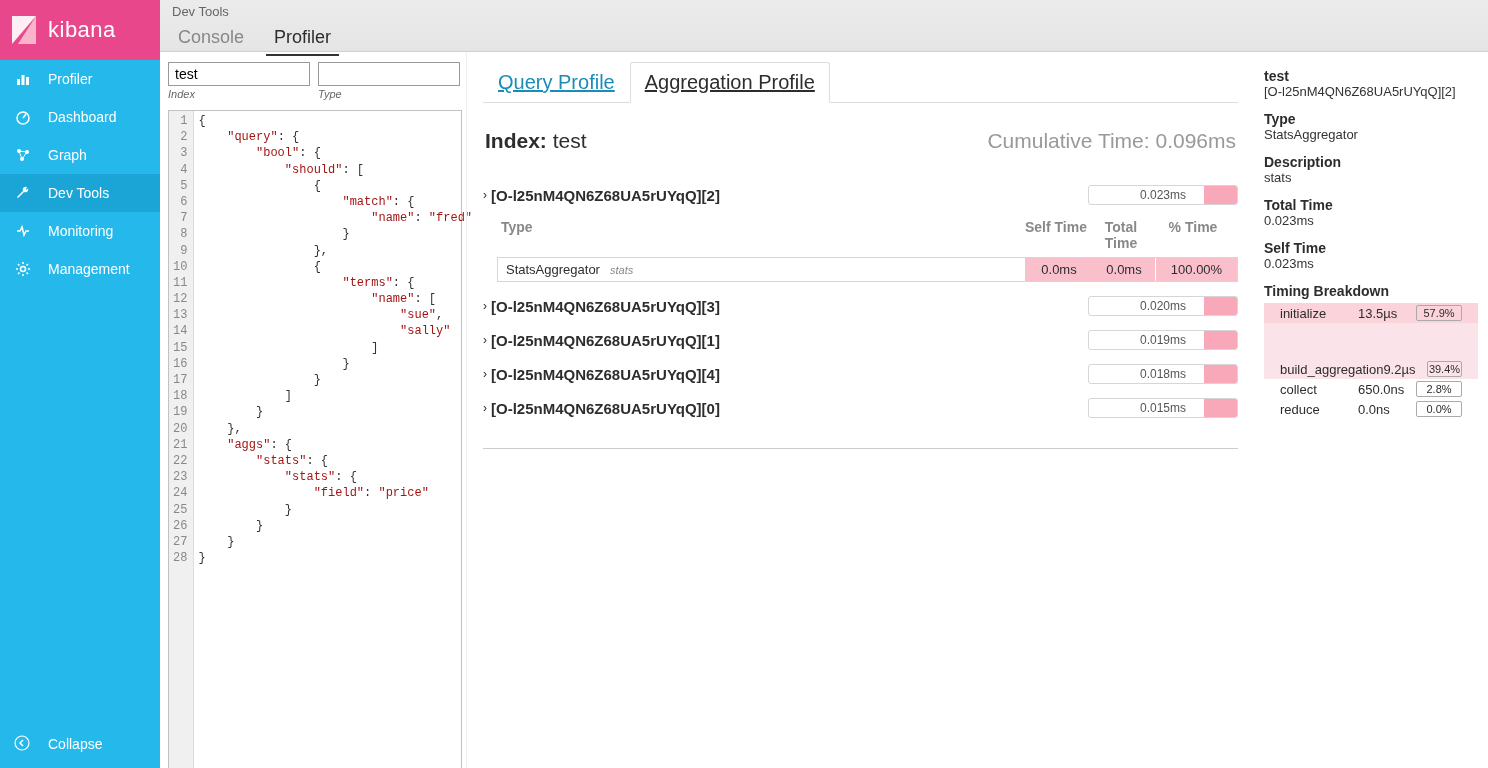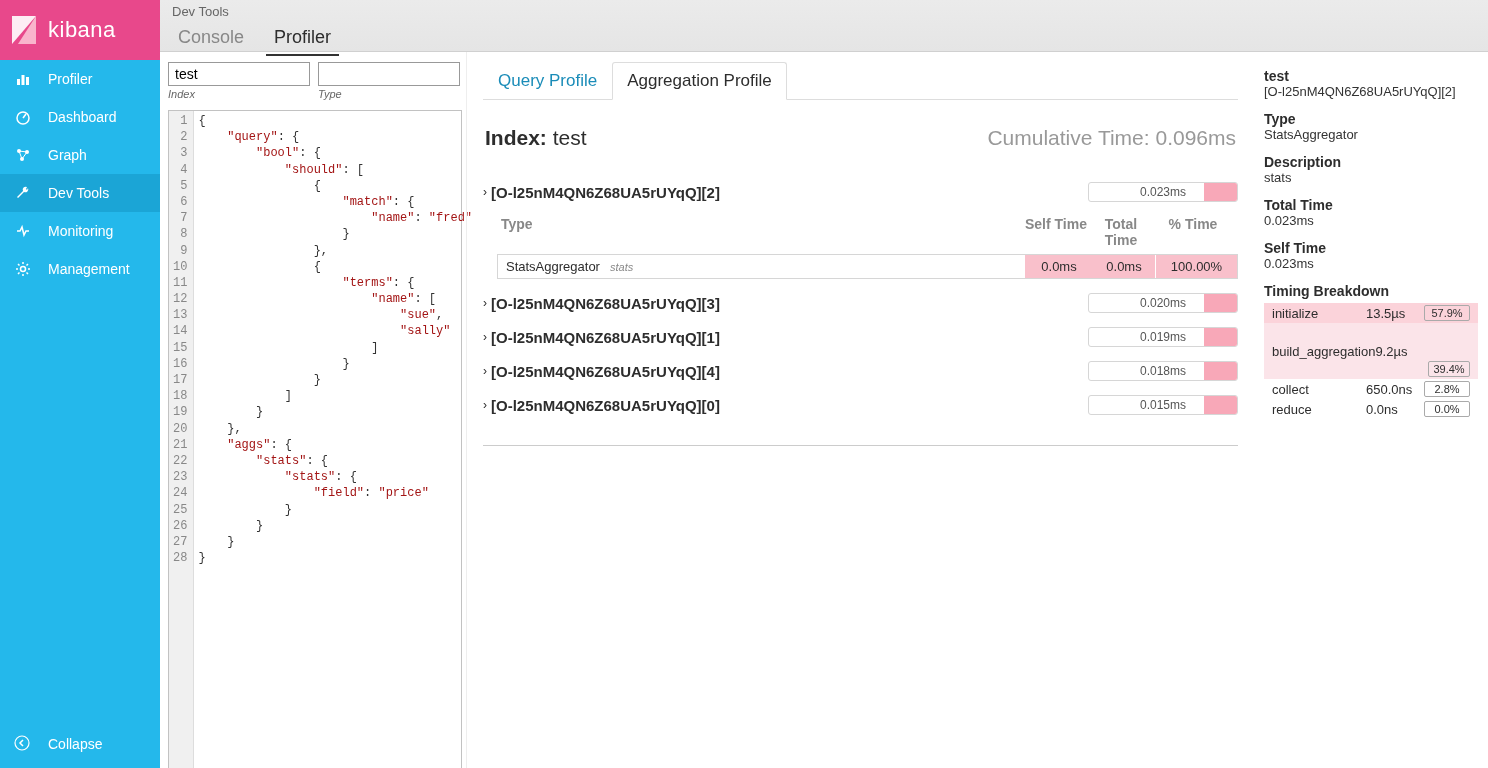--- a/index.html
+++ b/index.html
@@ -28,21 +28,21 @@
 .input-box input { border:1px solid #999; padding:3px 6px; font-size:14px; width:142px; height:24px; }
 .input-box .sublabel { font-size:11px; font-style: italic; color:#666; margin-top:2px; }
 .editor { margin-top:10px; border:1px solid #c2c2c2; display:flex; font-family: "Courier New", monospace; font-size:12px; height:704px; background:#fff; }
 .gutter { background:#f0f0f0; color:#888; text-align:right; padding: 2px 6px 2px 4px; user-select:none; border-right:1px solid #ddd; line-height:1.35; }
 .code { padding:2px 4px; white-space:pre; line-height:1.35; color:#333; }
 .code .k { color:#a31515; }
 .profile-btn-row { display:flex; justify-content:center; margin-top:8px; }
 .profile-btn { background:#5baac3; color:#fff; border:none; padding:7px 18px; border-radius:3px; font-size:14px; cursor:pointer; }
 .center-col { flex:1; padding: 10px 16px; border-left:1px solid #eee; display:flex; flex-direction:column; }
 .profile-tabs { display:flex; border-bottom:1px solid #ddd; }
-.profile-tabs .ptab { padding: 8px 14px; font-size:17px; cursor:pointer; border:1px solid transparent; margin-bottom:-1px; }
+.profile-tabs .ptab { padding: 8px 14px; font-size:20px; cursor:pointer; border:1px solid transparent; margin-bottom:-1px;text-decoration:underline; }
 .profile-tabs .ptab.inactive { color:#1a8cb8; }
 .profile-tabs .ptab.active { border:1px solid #ddd; border-bottom:1px solid #fff; background:#fff; color:#2d2d2d; border-radius:3px 3px 0 0;}
 .index-header { display:flex; justify-content:space-between; align-items:flex-end; margin: 26px 2px 18px 2px; }
 .index-header .left { font-size:21px; font-weight:600; }
 .index-header .right { font-size:21px; color:#999; }
 .shard-row { display:flex; align-items:center; margin: 14px 0 8px 0; }
 .shard-row .caret { font-size:12px; margin-right:4px; cursor:pointer; }
 .shard-row .name { font-weight:600; font-size:15px; flex:1; cursor:pointer; }
 .bar-wrap { border:1px solid #d6d6d6; width:150px; height:20px; border-radius:3px; position:relative; background:#fff; overflow:hidden; }
 .bar-wrap .barfill { position:absolute; right:0; top:0; bottom:0; background:#f8a8b8; }
@@ -56,21 +56,21 @@
 .type-table .trow { display:flex; align-items:flex-start; font-size:13px; border:1px solid #d6d6d6; }
 .type-table .trow .col-type { padding:4px 8px; }
 .type-table .trow .substat { color:#888; font-style:italic; font-size:11px; margin-left:10px; }
 .type-table .trow .col-self, .type-table .trow .col-total { background:#f9c0cb; padding:4px 0; text-align:center; }
 .type-table .trow .col-pct { background:#f9c0cb; padding:4px 0; text-align:center; border-left:1px solid #fff;}
 .divider { border-top:1px solid #ccc; margin-top: 22px; }
 .right-col { width: 234px; padding: 12px 10px 10px 10px; }
 .right-col .rtitle { font-weight:700; font-size:14px; margin-top:4px; }
 .right-col .rval { font-size:13px; color:#333; margin-bottom:12px; }
 .right-col .section-head { font-weight:700; font-size:14px; margin-top:4px; margin-bottom:4px; }
-.brk-row { display:flex; align-items:center; font-size:13px; padding:2px 8px; }
+.brk-row { display:flex; align-items:flex-end; font-size:13px; padding:2px 16px; }
 .brk-row.hi { background:#fbd3da; }
 .brk-row.hi2 { background:#fbe4e9; }
 .brk-row .bn { flex:1; }
 .brk-row .bt { width:58px; }
 .brk-row .bp { width:46px; border:1px solid #aaa; text-align:center; font-size:11px; padding:1px 0; border-radius:2px; }
 .brk-row.hi .bp { background:#fbd3da; }
 .brk-row.hi2 .bp { background:#fbe4e9;margin-top:36px; }
 </style>
 </head>
 <body>

